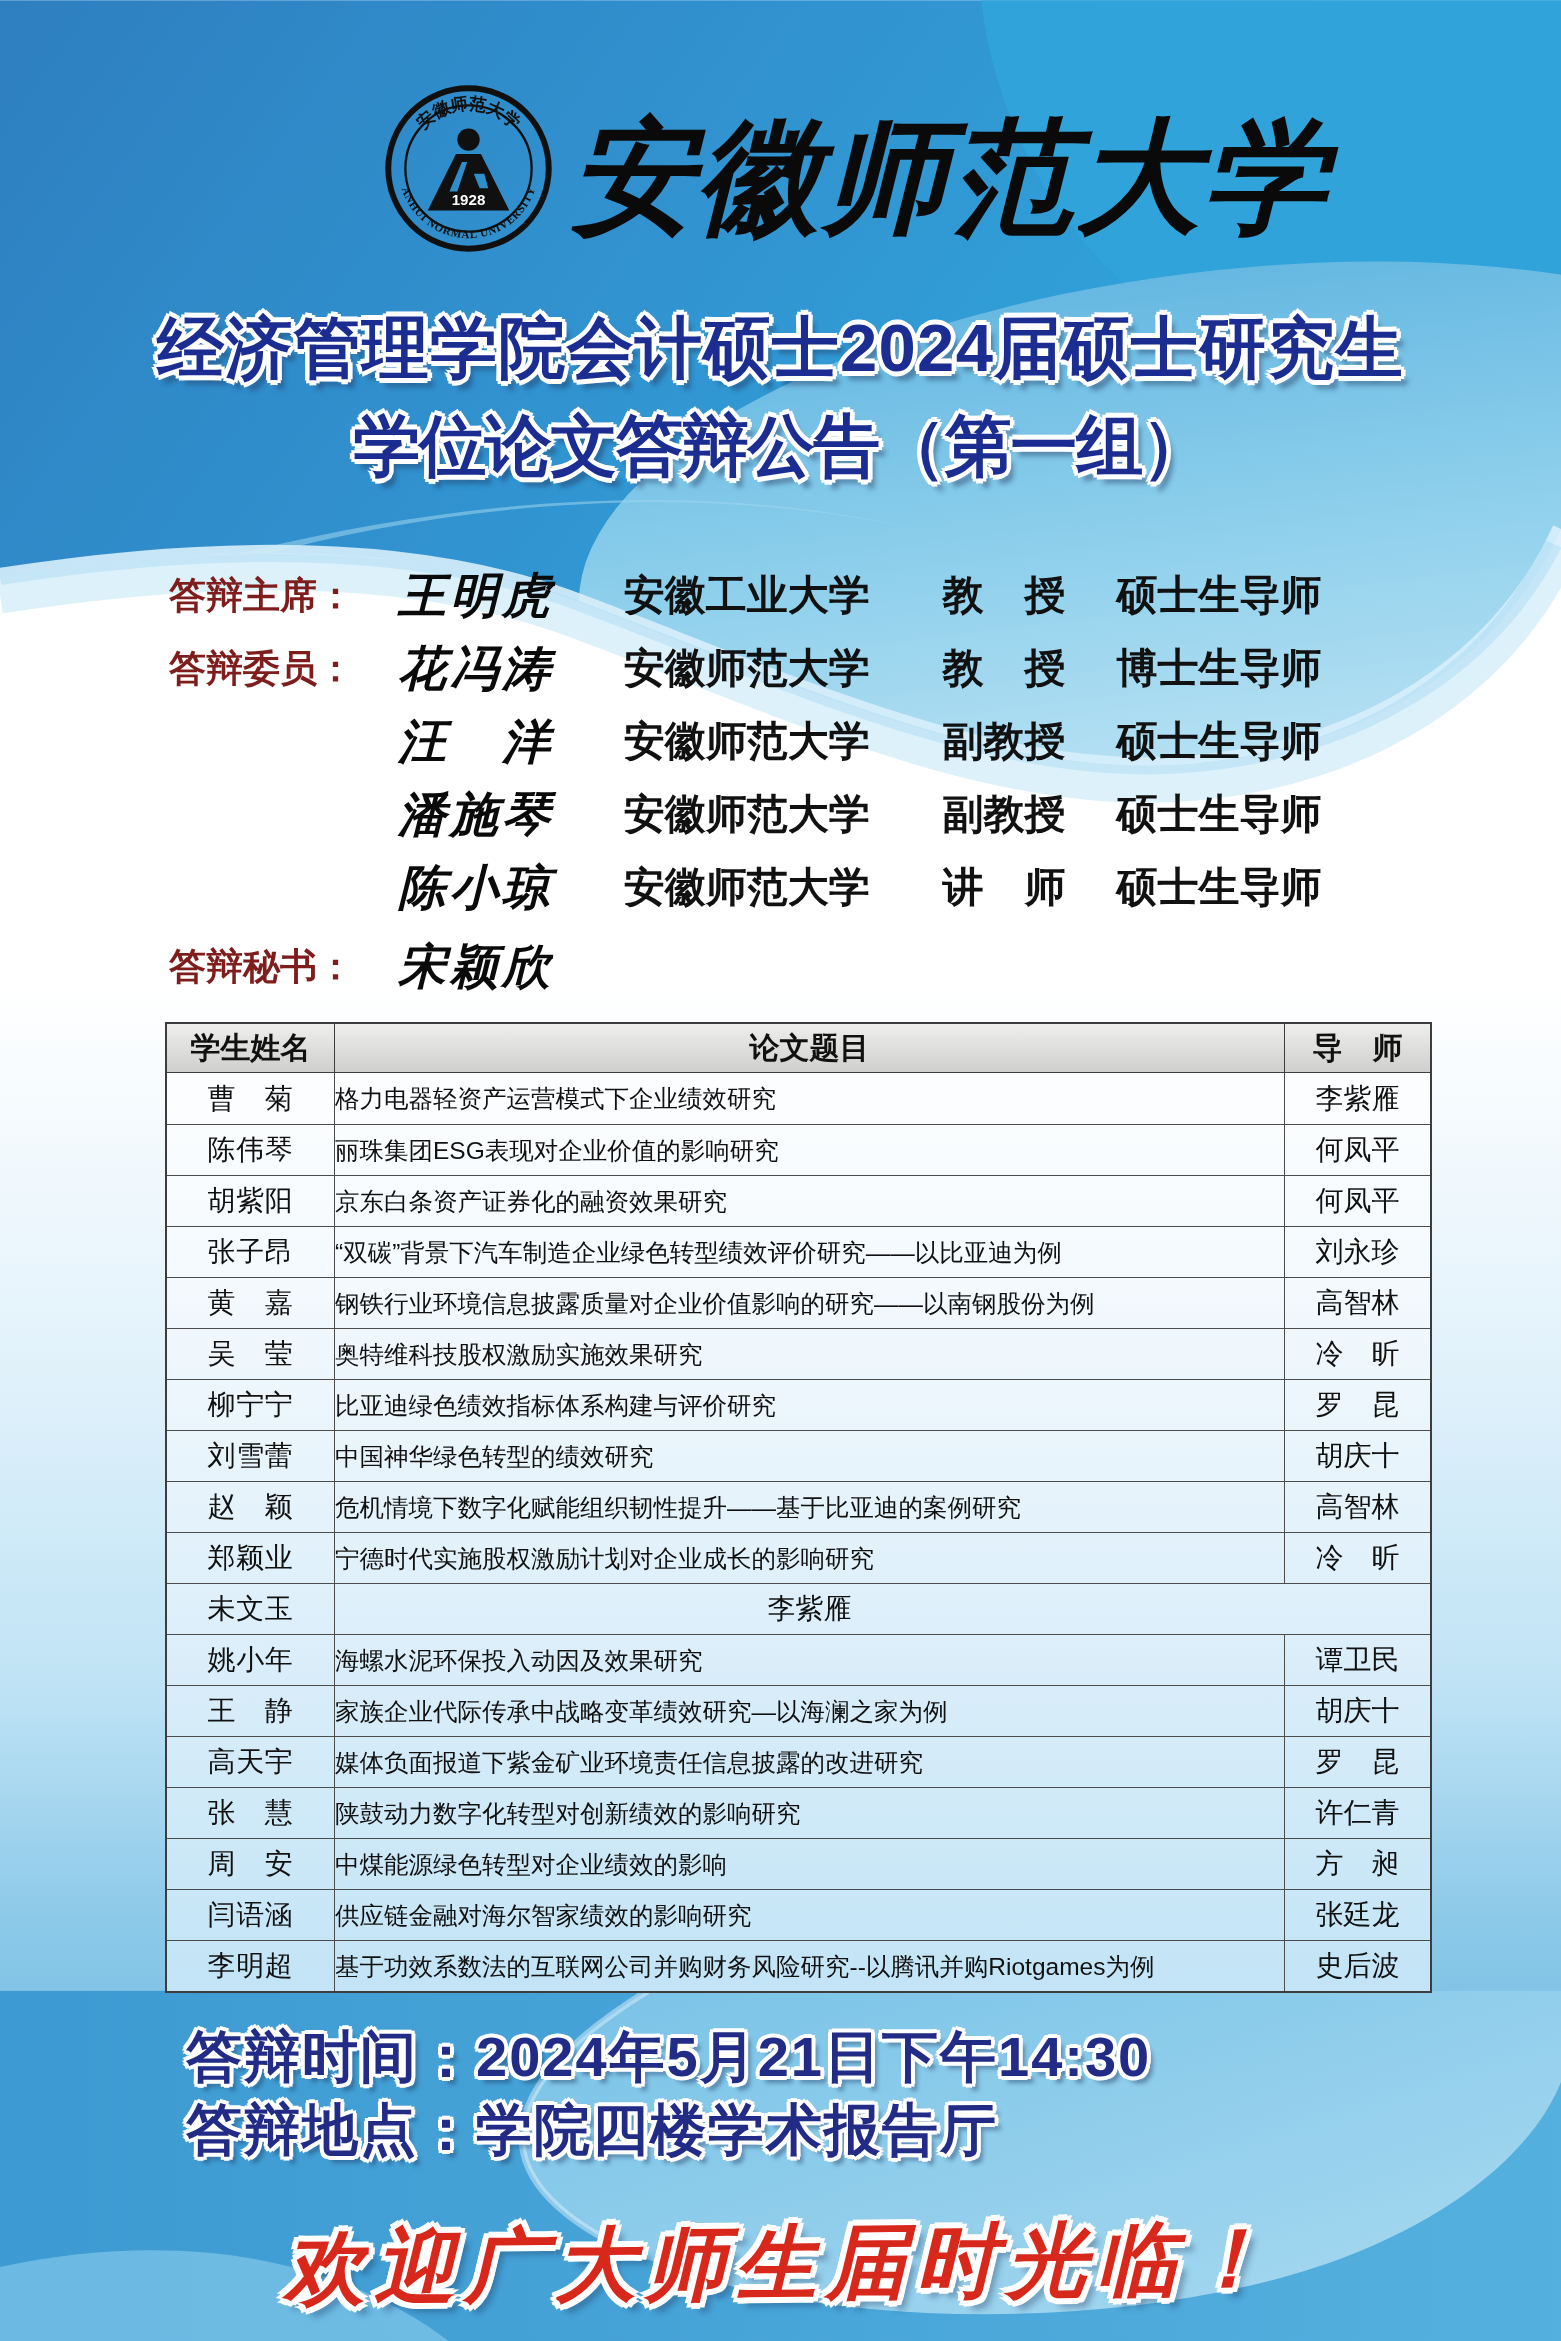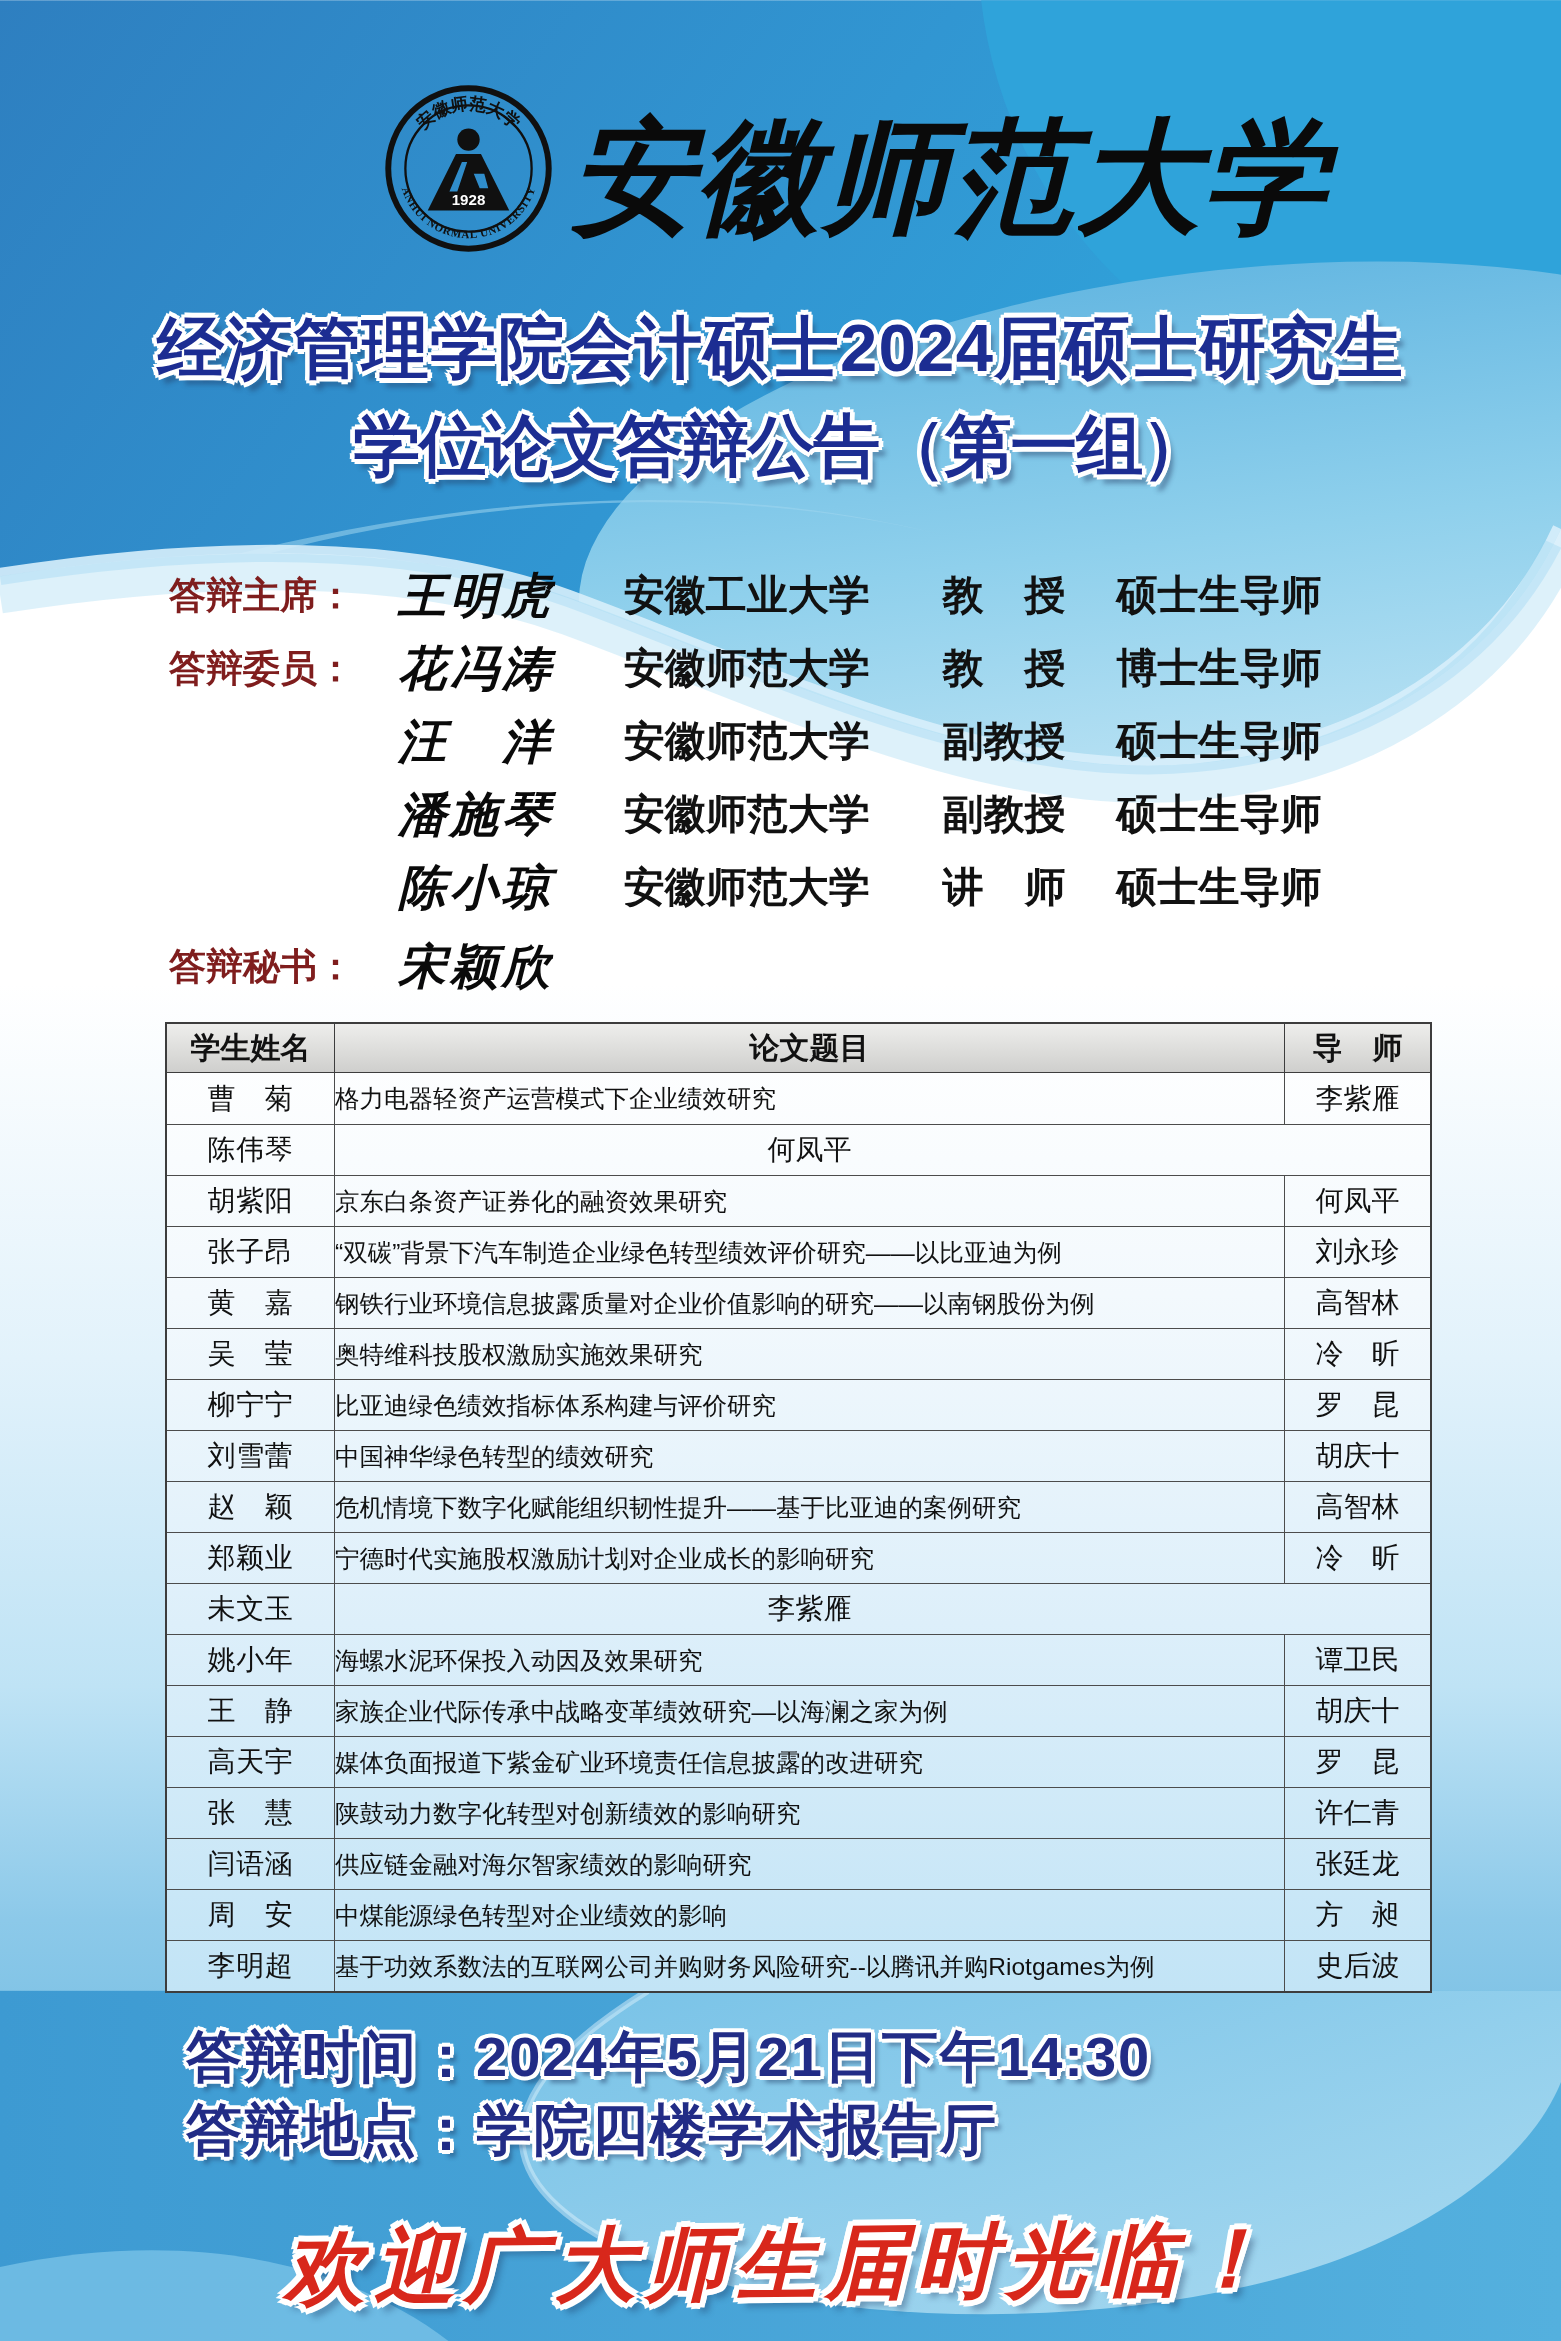--- a/index.html
+++ b/index.html
@@ -217,20 +217,21 @@
     </div>
 
       <div class="trow">
         <div class="td td-name">曹　菊</div>
         <div class="td td-thesis">格力电器轻资产运营模式下企业绩效研究</div>
         <div class="td td-mentor">李紫雁</div>
       </div>
 
       <div class="trow">
         <div class="td td-name">陈伟琴</div>
+        <div class="td td-thesis">丽珠集团ESG表现对企业价值的影响研究</div>
         <div class="td td-mentor">何凤平</div>
       </div>
 
       <div class="trow">
         <div class="td td-name">胡紫阳</div>
         <div class="td td-thesis">京东白条资产证券化的融资效果研究</div>
         <div class="td td-mentor">何凤平</div>
       </div>
 
       <div class="trow">
@@ -298,32 +299,32 @@
         <div class="td td-mentor">罗　昆</div>
       </div>
 
       <div class="trow">
         <div class="td td-name">张　慧</div>
         <div class="td td-thesis">陕鼓动力数字化转型对创新绩效的影响研究</div>
         <div class="td td-mentor">许仁青</div>
       </div>
 
       <div class="trow">
+        <div class="td td-name">周　安</div>
+        <div class="td td-thesis">中煤能源绿色转型对企业绩效的影响</div>
+        <div class="td td-mentor">方　昶</div>
+      </div>
+
+      <div class="trow">
         <div class="td td-name">闫语涵</div>
         <div class="td td-thesis">供应链金融对海尔智家绩效的影响研究</div>
         <div class="td td-mentor">张廷龙</div>
       </div>
 
       <div class="trow">
-        <div class="td td-name">周　安</div>
-        <div class="td td-thesis">中煤能源绿色转型对企业绩效的影响</div>
-        <div class="td td-mentor">方　昶</div>
-      </div>
-
-      <div class="trow">
         <div class="td td-name">李明超</div>
         <div class="td td-thesis">基于功效系数法的互联网公司并购财务风险研究--以腾讯并购Riotgames为例</div>
         <div class="td td-mentor">史后波</div>
       </div>
 
   </div>
 
   <div class="layer ftext ftime">答辩时间：2024年5月21日下午14:30</div>
   <div class="layer ftext fplace">答辩地点：学院四楼学术报告厅</div>
   <div class="layer welcome">欢迎广大师生届时光临！</div>

